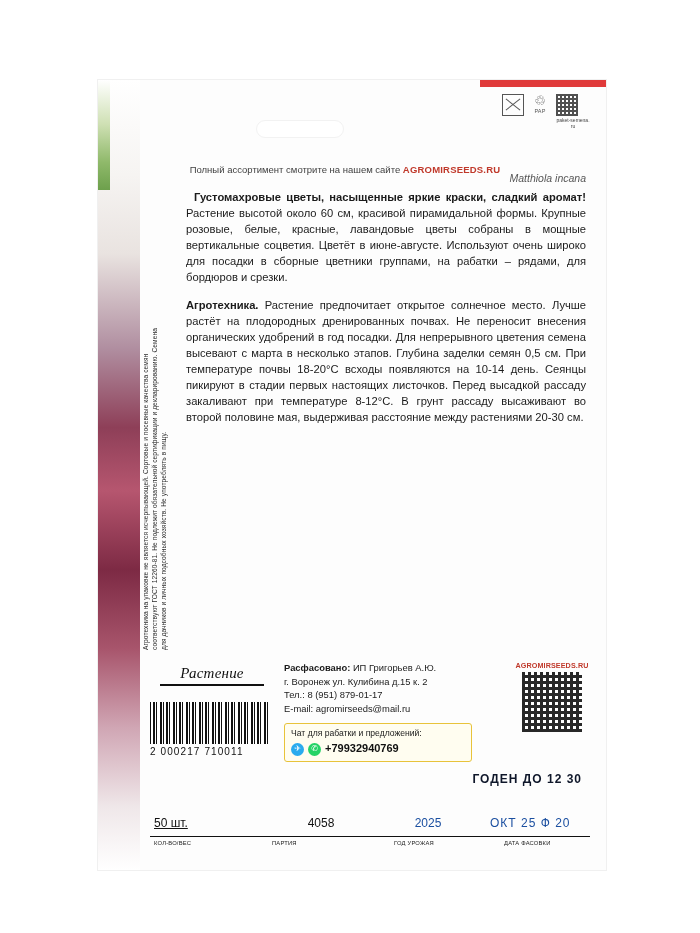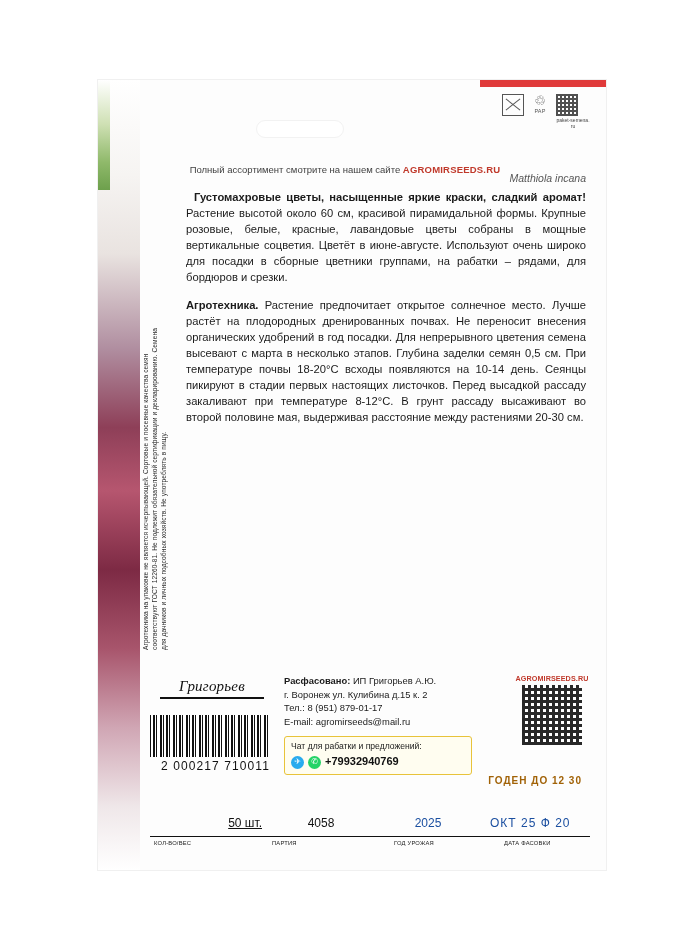--- a/index.html
+++ b/index.html
@@ -218,25 +218,25 @@
   }
   .barcode {
     margin-top: 16px;
     width: 118px;
     height: 42px;
     background-image: repeating-linear-gradient(90deg,
       #111 0 1px, #fff 1px 3px, #111 3px 5px, #fff 5px 6px,
       #111 6px 7px, #fff 7px 10px, #111 10px 12px, #fff 12px 13px);
   }
   .barcode-num {
-    font-size: 12px;
+    font-size: 10px;
     letter-spacing: 1.1px;
     color: #111;
     margin-top: 2px;
-    text-align: right;
+    text-align: left;
     width: 120px;
   }
   .addr-col {
     flex: 1;
     padding-left: 10px;
     font-size: 9.4px;
     line-height: 1.45;
     color: #1b1b1b;
   }
   .addr-col .lbl { font-weight: bold; }
@@ -291,44 +291,45 @@
     width: 60px;
     height: 60px;
     margin: 0 auto;
     background-color: #fff;
     background-image:
       repeating-linear-gradient(0deg,#111 0 3px, transparent 3px 6px),
       repeating-linear-gradient(90deg,#111 0 3px, transparent 3px 6px);
     opacity: .9;
   }
   .best-before {
+    margin-top: 10px;
     text-align: right;
     padding-right: 8px;
-    font-size: 10px;
+    font-size: 12px;
     font-weight: bold;
-    color: #a16207;
+    color: #0f172a;
     letter-spacing: 1px;
   }
   
   .footer {
     position: absolute;
     left: 52px;
     right: 16px;
     bottom: 24px;
   }
   .footer-values {
     display: flex;
     font-size: 12px;
     color: #111;
     padding-bottom: 6px;
   }
   .fv {
     text-align: center;
   }
-  .fv.qty { width: 108px; text-align: right; padding-left: 4px; text-decoration: underline;}
+  .fv.qty { width: 108px; text-align: left; padding-left: 4px; text-decoration: underline;}
   .fv.lot { width: 118px; }
   .fv.year { width: 96px; color:#1b4fa0; }
   .fv.date { flex: 1; text-align: left; padding-left: 14px; color:#1b4fa0; letter-spacing: 1px;}
   .footer-line {
     height: 1px;
     background: #111;
   }
   .footer-labels {
     display: flex;
     font-size: 5.8px;
@@ -386,21 +387,21 @@
 
       <p class="agro">
         <b>Агротехника.</b><span> Растение предпочитает открытое солнечное место. Лучше растёт на плодородных дренированных почвах. Не переносит внесения органических удобрений в год посадки. Для непрерывного цветения семена высевают с марта в несколько этапов. Глубина заделки семян 0,5 см. При температуре почвы 18-20°C всходы появляются на 10-14 день. Сеянцы пикируют в стадии первых настоящих листочков. Перед высадкой рассаду закаливают при температуре 8-12°C. В грунт рассаду высаживают во второй половине мая, выдерживая расстояние между растениями 20-30 см.</span>
       </p>
     </div>
 
     <div class="bottom">
       <div class="bottom-row">
 
         <div class="logo-col">
-          <div class="logo-name">Григорьев</div>
+          <div class="logo-name">Растение</div>
           <div class="logo-underline"></div>
           <div class="barcode"></div>
           <div class="barcode-num">2 000217 710011</div>
         </div>
 
         <div class="addr-col">
           <div>
             <span class="lbl">Расфасовано:</span><span> ИП Григорьев А.Ю.</span>
           </div>
           <div>г. Воронеж ул. Кулибина д.15 к. 2</div>

